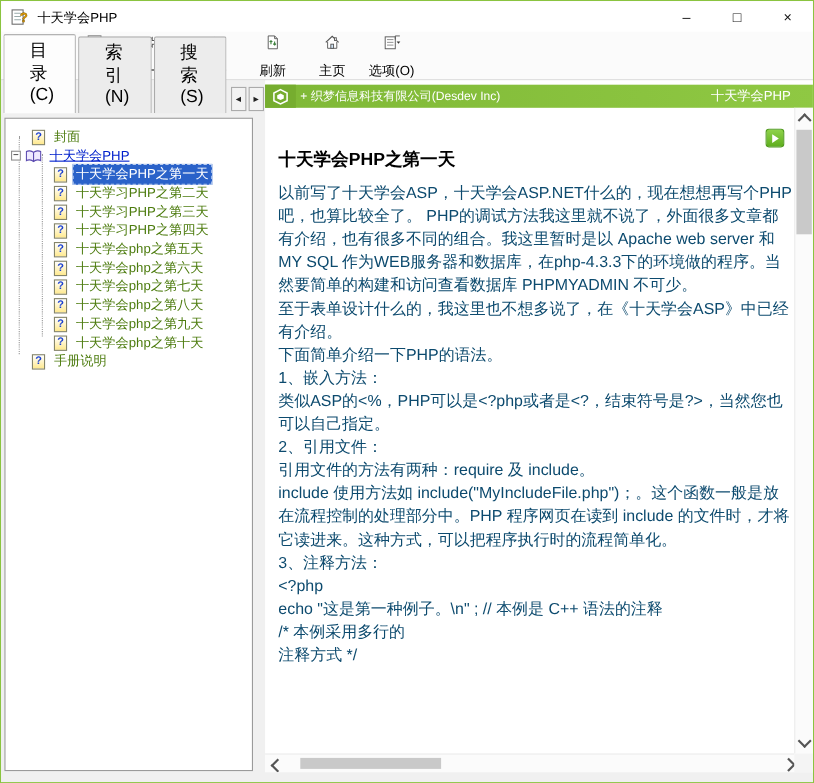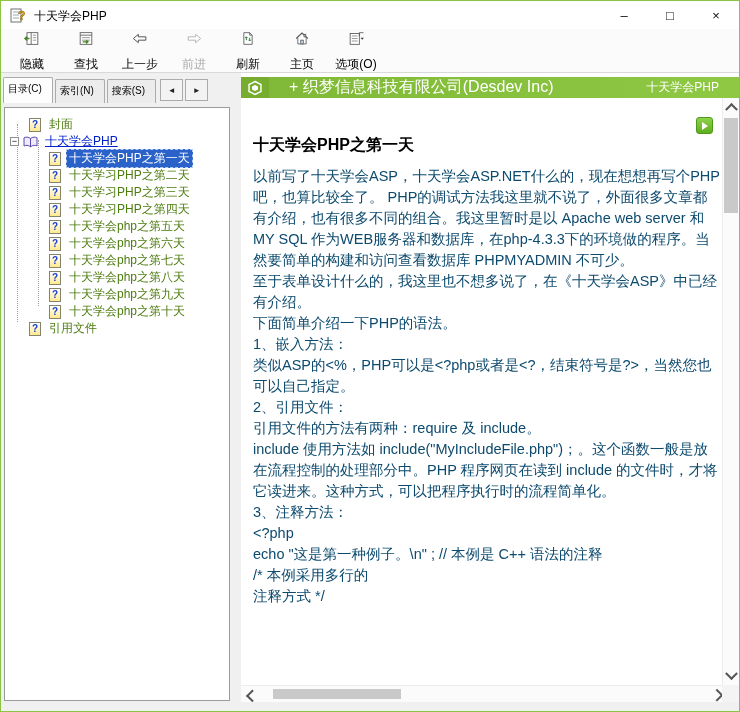--- a/index.html
+++ b/index.html
@@ -16,39 +16,39 @@
   
   #toolbar{position:absolute;left:0;top:28px;width:738px;height:44px;background:#fbfbfb;display:flex;align-items:center;padding-left:4px;box-sizing:border-box;border-bottom:1px solid #d9d9d9;}
   .tbtn{height:40px;min-width:44px;padding:0 5px;display:flex;flex-direction:column;align-items:center;justify-content:center;gap:12px;}
   .tbtn .tlabel12{font-size:12px;color:#000;line-height:13px;white-space:nowrap;}
   .tbtn.disabled .tlabel12{color:#a9a9a9;}
   .tbtn svg{display:block;}
 
   
   #left-pane{position:absolute;left:0;top:72px;width:239px;height:630px;background:#f0f0f0;}
   #tabbar{position:absolute;left:2px;top:6px;height:24px;display:flex;align-items:flex-end;}
-  .tab{font-size:10px;color:#000;padding:4px 10px 5px 4px;border:1px solid #ababab;border-bottom:none;background:#ececec;margin-right:2px;border-radius:2px 2px 0 0;}
+  .tab{font-size:16px;color:#000;padding:4px 10px 5px 23px;border:1px solid #ababab;border-bottom:none;background:#ececec;margin-right:2px;border-radius:2px 2px 0 0;}
   .tab.active{background:#fdfdfd;padding-bottom:7px;position:relative;z-index:2;}
   .tab-scroll{width:21px;height:20px;background:#f3f3f3;border:1px solid #ababab;display:flex;align-items:center;justify-content:center;font-size:8px;color:#222;margin-left:2px;margin-bottom:2px;}
   #treebox{position:absolute;left:3px;top:34px;width:226px;height:594px;background:#ffffff;border:1px solid #9a9a9a;box-sizing:border-box;overflow:hidden;}
   #tree{position:relative;padding-top:8px;}
   .vline{position:absolute;border-left:1px dotted #9a9a9a;width:0;}
   .trow{position:relative;height:17px;display:flex;align-items:center;white-space:nowrap;}
   .expander{width:9px;height:9px;border:1px solid #8f8f8f;background:#fff;font-size:9px;line-height:7px;text-align:center;color:#000;margin-right:4px;box-sizing:border-box;}
   .topic-icon{width:12px;height:14px;background:linear-gradient(#ffffff,#ffe98e);border:1px solid #84846a;box-sizing:border-box;font-size:10px;font-weight:bold;color:#1a3fd0;text-align:center;line-height:12px;margin-right:5px;flex:none;}
   .book-icon{margin-right:4px;flex:none;}
   .tnode{font-size:12px;color:#4d7c0f;padding:1px 3px;}
   .tnode.link{color:#0020cc;text-decoration:underline;}
   .tnode.selected{background:#2a62c9;color:#ffffff;outline:1px dashed #b9cdf0;outline-offset:-1px;}
 
   
   #content-pane{position:absolute;left:240px;top:72px;width:498px;height:630px;background:#ffffff;}
   #banner{position:absolute;left:0;top:4px;width:498px;height:21px;background:linear-gradient(90deg,#7fb836,#8fc843);display:flex;align-items:center;}
   #banner-logo{width:28px;height:21px;background:#76ad2f;display:flex;align-items:center;justify-content:center;flex:none;}
-  #banner-company{font-size:16px;color:#ffffff;margin-left:20px;flex:1;white-space:nowrap;}
+  #banner-company{font-size:11px;color:#ffffff;margin-left:4px;flex:1;white-space:nowrap;}
   #banner-book{font-size:12px;color:#ffffff;margin-right:20px;white-space:nowrap;}
   #play-btn{position:absolute;left:455px;top:44px;width:15px;height:15px;background:linear-gradient(#8ed24a,#5fae1e);border:1px solid #4e9a1a;border-radius:3px;display:flex;align-items:center;justify-content:center;}
   #play-btn .tri{width:0;height:0;border-left:6px solid #ffffff;border-top:4px solid transparent;border-bottom:4px solid transparent;margin-left:1px;}
   #article{position:absolute;left:12px;top:56px;width:468px;height:556px;overflow:hidden;}
   #article-title{font-size:16px;font-weight:bold;color:#000;margin:6px 0 10px 0;}
   .cline{font-size:14.5px;color:#0c4a6e;line-height:21px;}
 
   
   .chev{width:7px;height:7px;border-left:2px solid #555;border-top:2px solid #555;display:block;}
   #vscroll{position:absolute;left:721px;top:97px;width:17px;height:587px;background:#fbfbfb;border-left:1px solid #ececec;box-sizing:border-box;}
@@ -207,21 +207,21 @@
           <div class="trow" style="padding-left: 44px;">
             <span class="topic-icon">?</span>
             <span class="tnode">十天学会php之第九天</span>
           </div>
           <div class="trow" style="padding-left: 44px;">
             <span class="topic-icon">?</span>
             <span class="tnode">十天学会php之第十天</span>
           </div>
           <div class="trow" style="padding-left: 24px;">
             <span class="topic-icon">?</span>
-            <span class="tnode">引用文件</span>
+            <span class="tnode">手册说明</span>
           </div>
         </div>
     </div>
   </div>
 
   <div id="content-pane">
     <div id="banner">
       <div id="banner-logo">
         <svg width="16" height="16" viewBox="0 0 16 16">
           <path d="M8 1.5 L14 4.5 L14 11.5 L8 14.5 L2 11.5 L2 4.5 Z" fill="none" stroke="#ffffff" stroke-width="1.4"></path>

